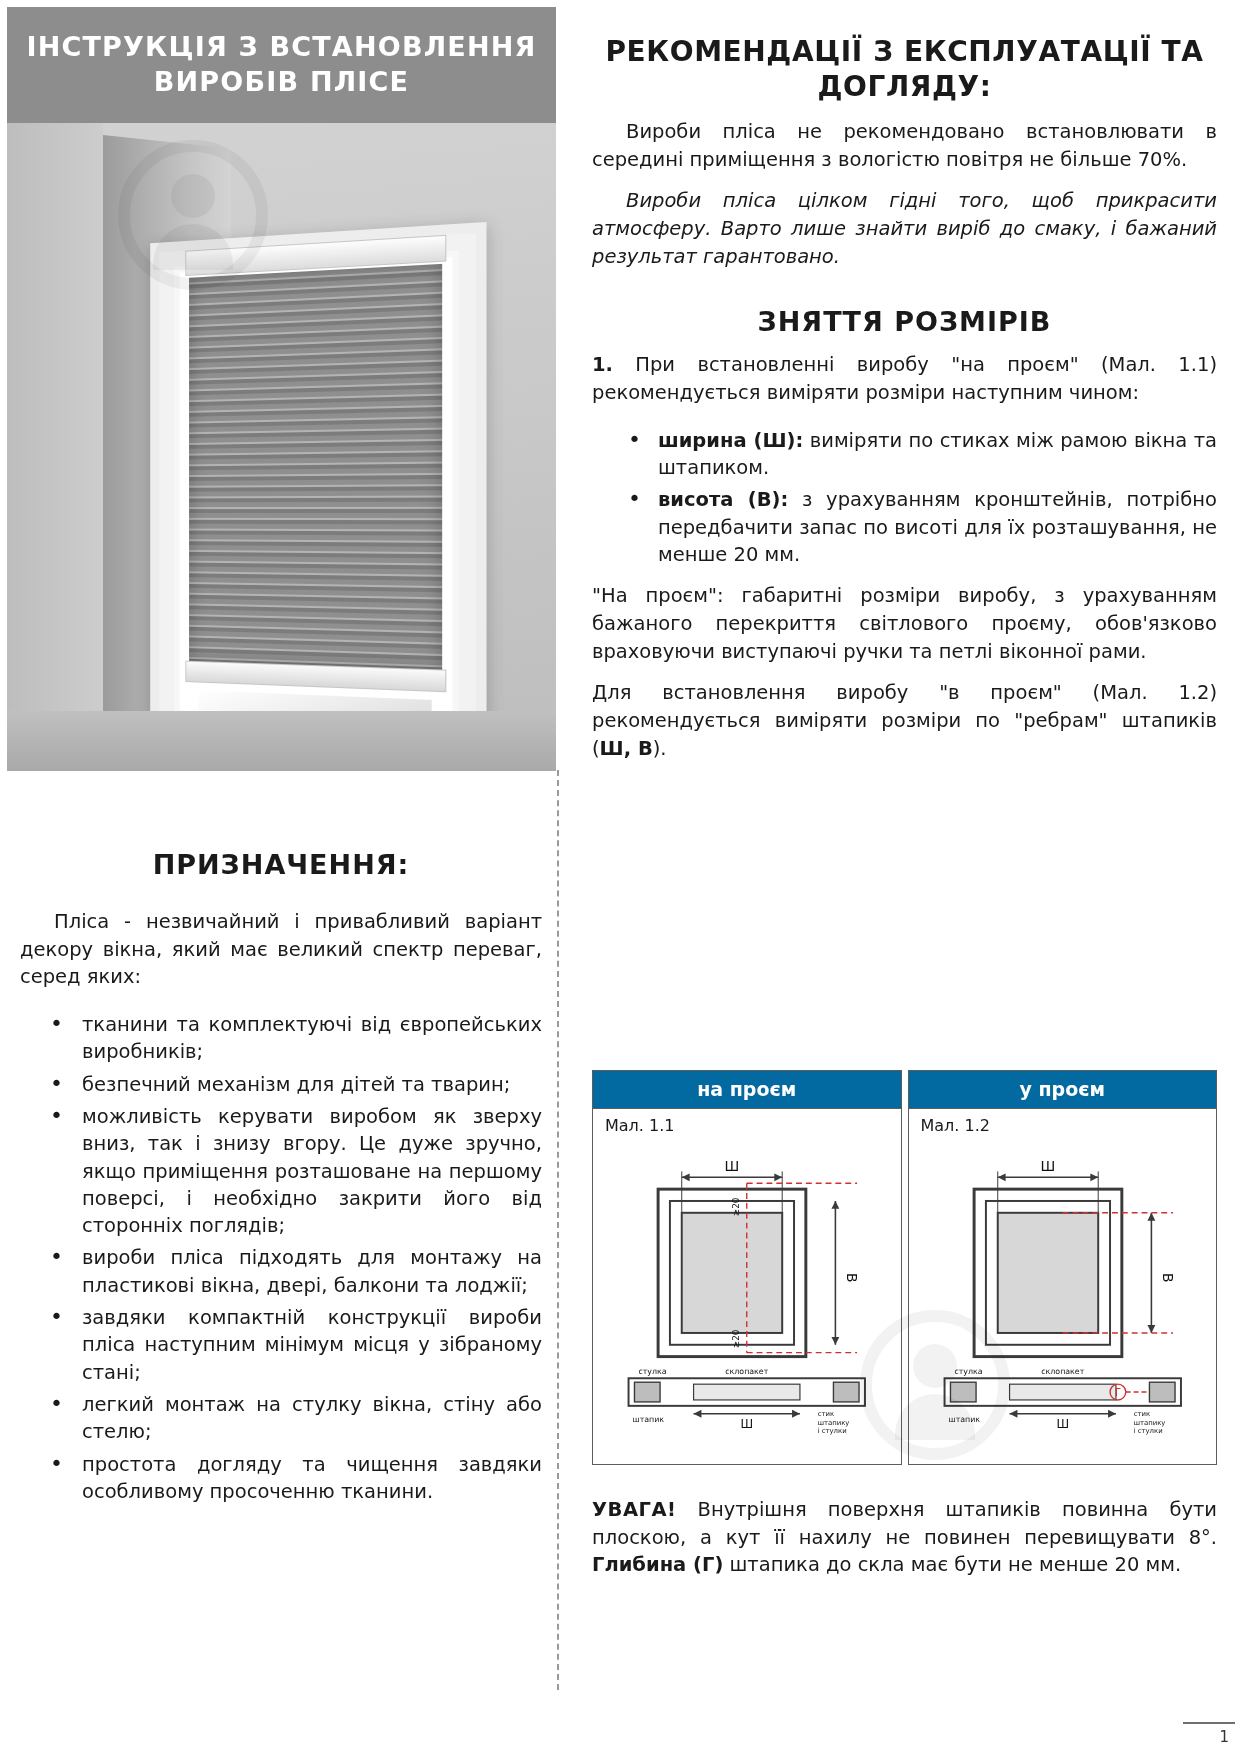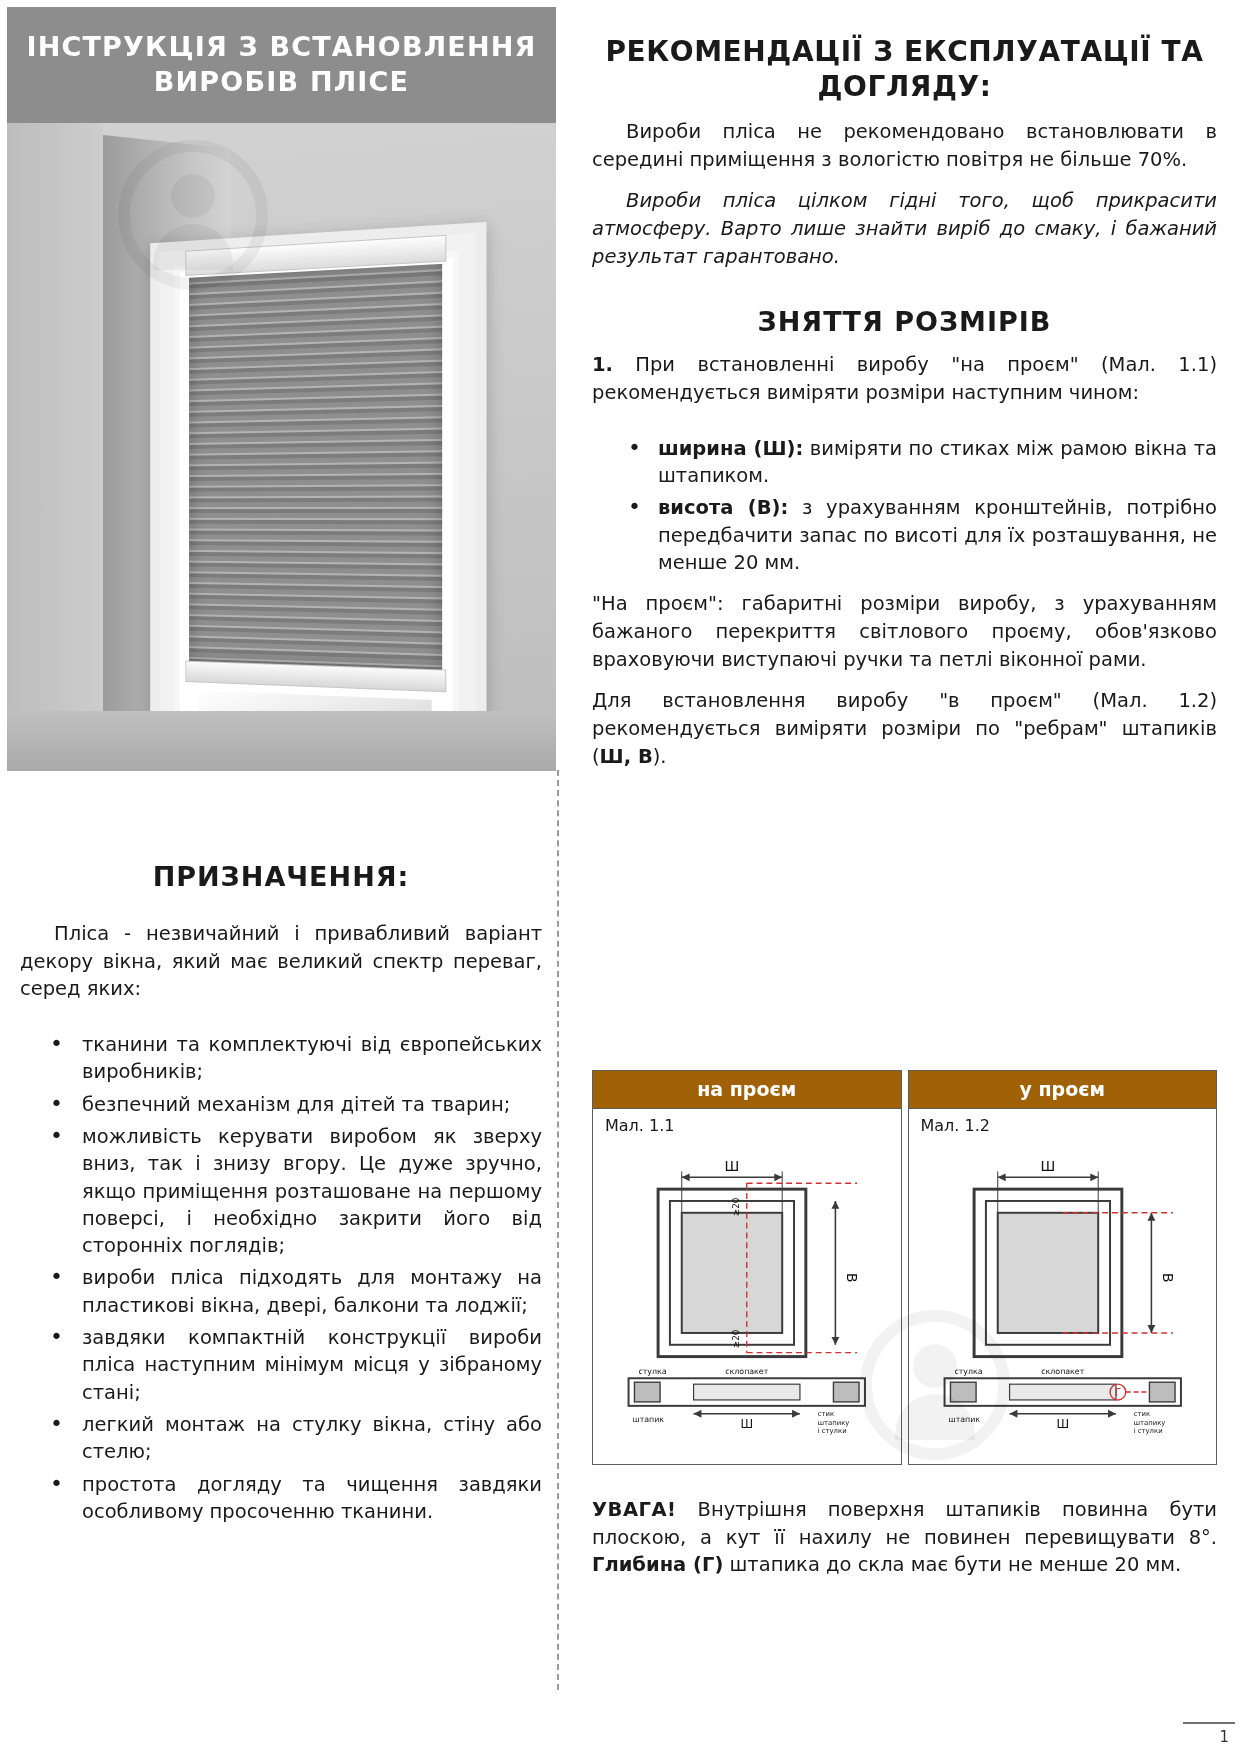--- a/index.html
+++ b/index.html
@@ -171,37 +171,37 @@
     left: 0; bottom: 0; width: 100%; height: 60px;
     background: linear-gradient(180deg,#c0c0c0,#a9a9a9);
   }
 
   
   .section-title {
     text-align: center;
     font-size: 27px;
     font-weight: bold;
     letter-spacing: 1px;
-    margin: 16px;
+    margin: 4px;
   }
   .left-body {
     position: absolute;
     left: 20px; top: 845px;
     width: 522px;
   }
   .left-body p.intro {
     font-size: 19.5px;
     line-height: 1.42;
     text-align: justify;
     margin: 28px 0 0 0;
     text-indent: 34px;
   }
   ul.bullets {
     list-style: none;
-    margin: 28px 0 0 0;
+    margin: 20px 0 0 0;
     padding: 0;
   }
   ul.bullets li {
     position: relative;
     font-size: 19.5px;
     line-height: 1.4;
     text-align: justify;
     margin-bottom: 5px;
     padding-left: 62px;
   }
@@ -252,21 +252,21 @@
     gap: 6px;
   }
   .fig-box {
     flex: 1;
     border: 1px solid #5d5d5d;
     display: flex;
     flex-direction: column;
     background: #ffffff;
   }
   .fig-head {
-    background: #a16207;
+    background: #0369a1;
     color: #ffffff;
     text-align: center;
     font-size: 19px;
     font-weight: bold;
     padding: 7px 0 8px 0;
     border-bottom: 1px solid #5d5d5d;
   }
   .fig-caption {
     font-size: 16px;
     padding: 7px 0 0 12px;

